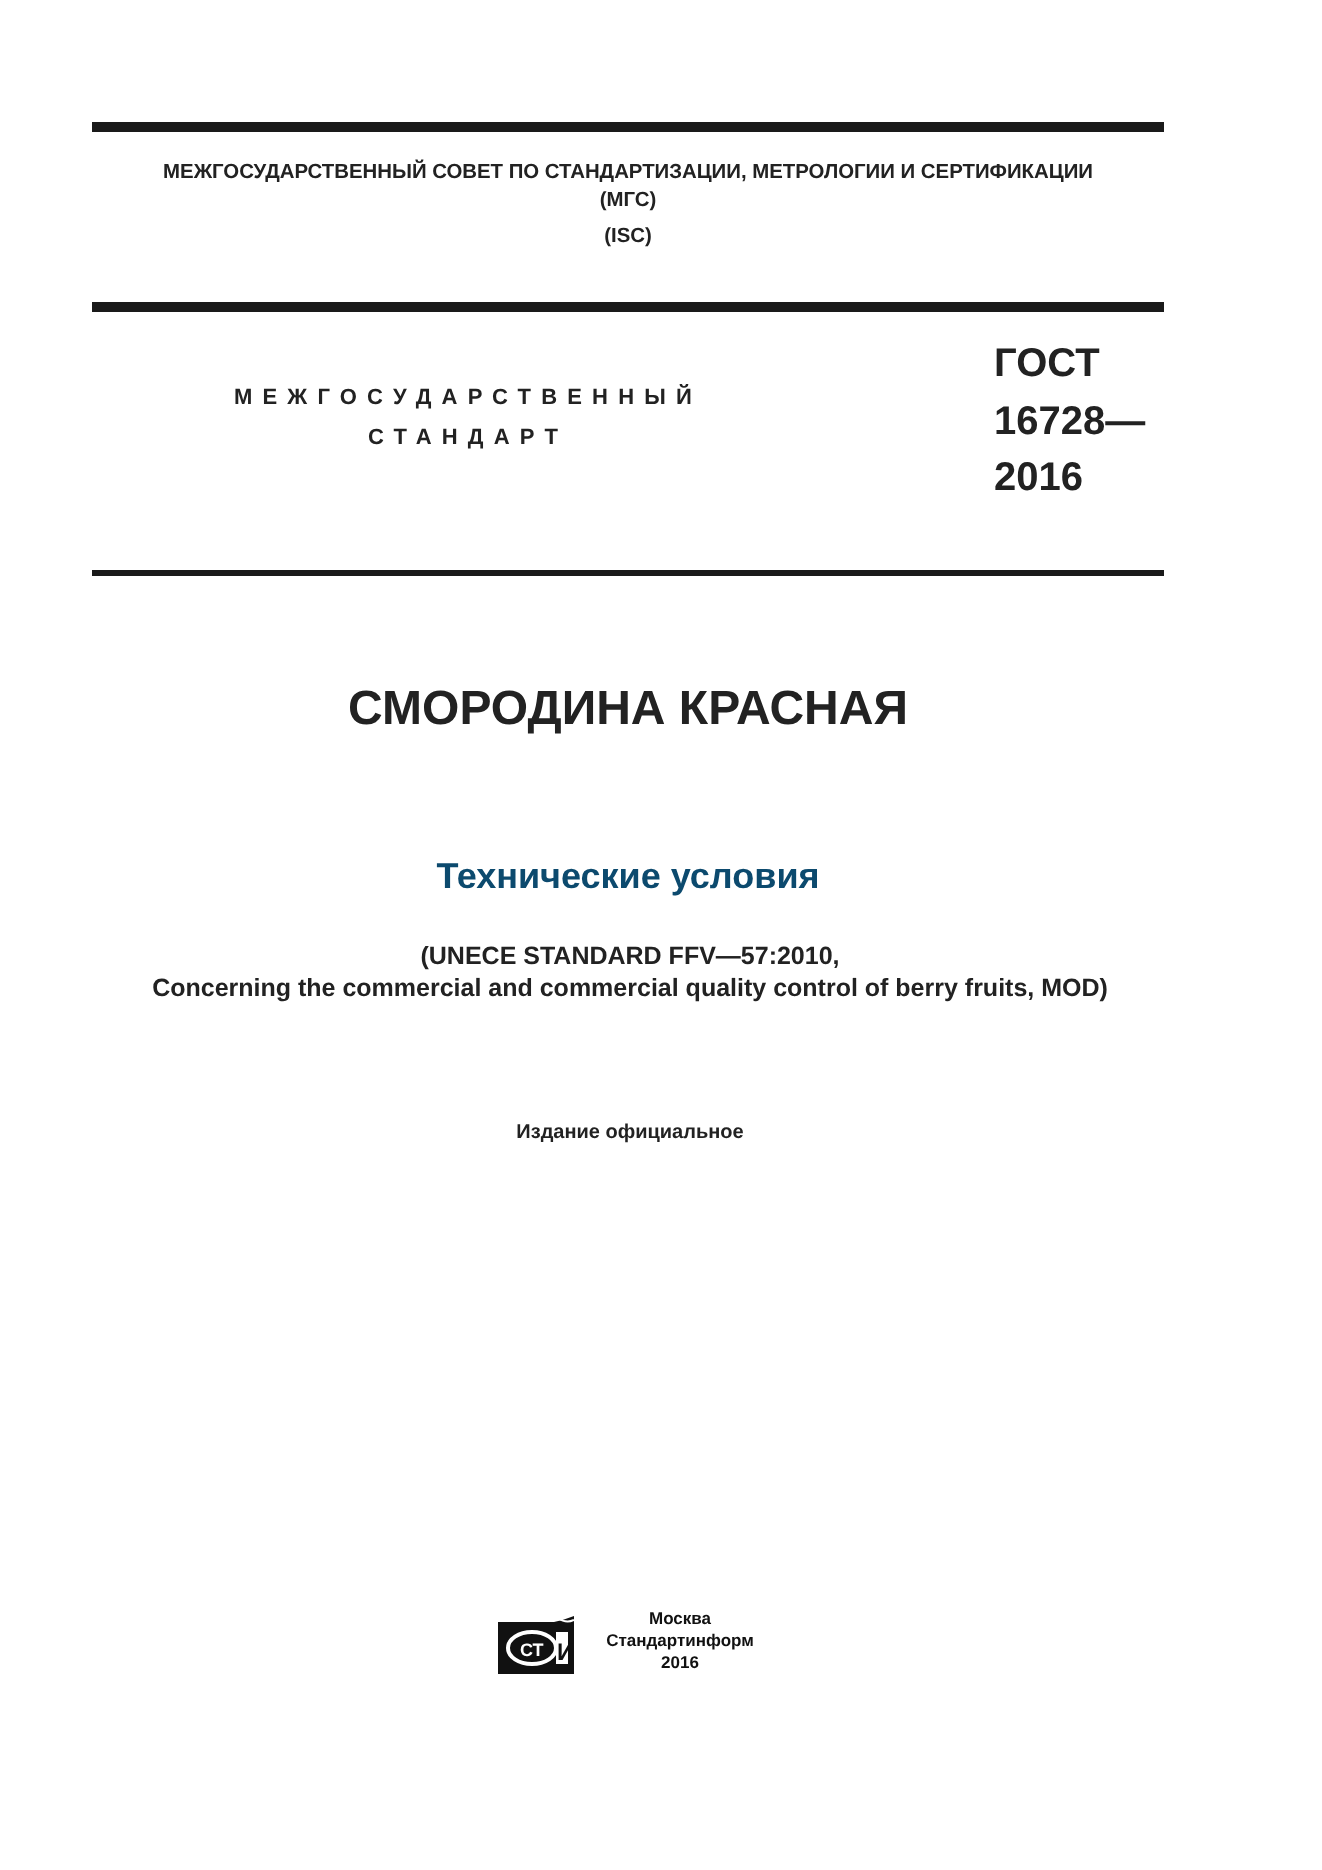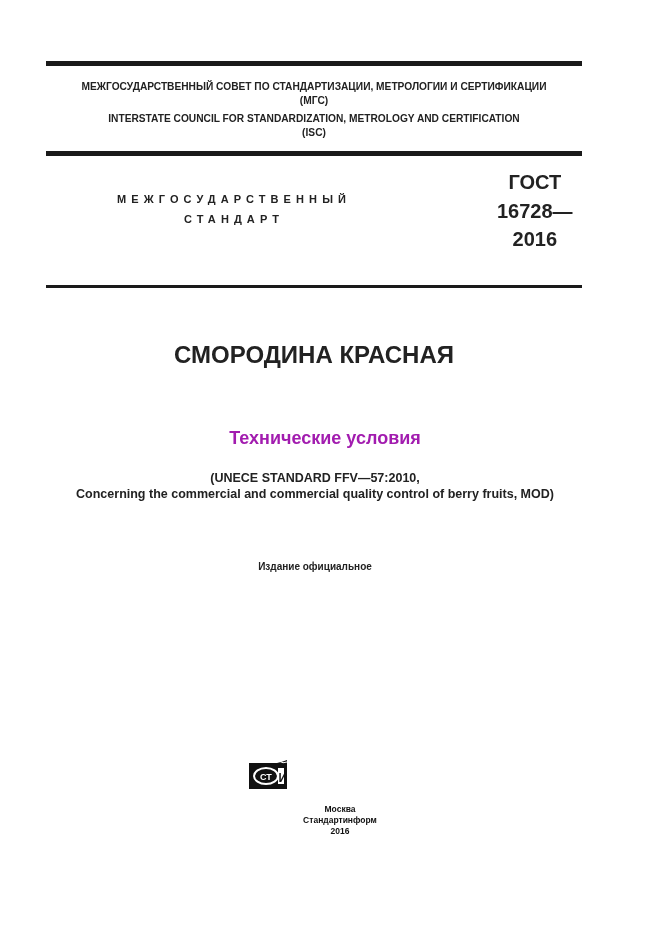--- a/index.html
+++ b/index.html
@@ -48,21 +48,20 @@
     }
 
     .gost {
       position: absolute;
       left: 497px;
       top: 168px;
       font-weight: bold;
       font-size: 20px;
       line-height: 28.5px;
       color: #222;
-      text-align: center;
     }
 
     .title {
       position: absolute;
       left: 0;
       width: 661px;
       text-align: center;
       font-weight: bold;
       font-size: 24px;
       line-height: 30px;
@@ -70,22 +69,21 @@
     }
 
     .subtitle {
       position: absolute;
       left: 0;
       width: 628px;
       text-align: center;
       font-weight: bold;
       font-size: 18px;
       line-height: 22px;
-      color: #a21caf;
-      padding-left: 11px;
+      color: #0c4a6e;
     }
 
     .unece {
       position: absolute;
       left: 0;
       width: 630px;
       text-align: center;
       font-weight: bold;
       font-size: 12.5px;
       line-height: 16px;
@@ -99,21 +97,21 @@
       text-align: center;
       font-weight: bold;
       font-size: 10px;
       line-height: 14px;
       color: #222;
     }
 
     .logo {
       position: absolute;
       left: 249px;
-      top: 760px;
+      top: 808px;
       width: 15px;
       height: 29px;
     }
 
     .publisher {
       position: absolute;
       left: 290px;
       width: 100px;
       top: 804px;
       text-align: center;
@@ -126,21 +124,20 @@
 </head>
 <body>
 
 <div class="rule rule-thick" style="top:61px;"></div>
 
 <div class="council" style="top:80px;">
   <div>МЕЖГОСУДАРСТВЕННЫЙ СОВЕТ ПО СТАНДАРТИЗАЦИИ, МЕТРОЛОГИИ И СЕРТИФИКАЦИИ</div>
   <div>(МГС)</div>
 </div>
 <div class="council" style="top:112px;">
-  <div>INTERSTATE COUNCIL FOR STANDARDIZATION, METROLOGY AND CERTIFICATION</div>
   <div>(ISC)</div>
 </div>
 
 <div class="rule rule-thick" style="top:151px;"></div>
 
 <div class="std-kind" style="top:189px;">
   <div>МЕЖГОСУДАРСТВЕННЫЙ</div>
   <div>СТАНДАРТ</div>
 </div>
 

